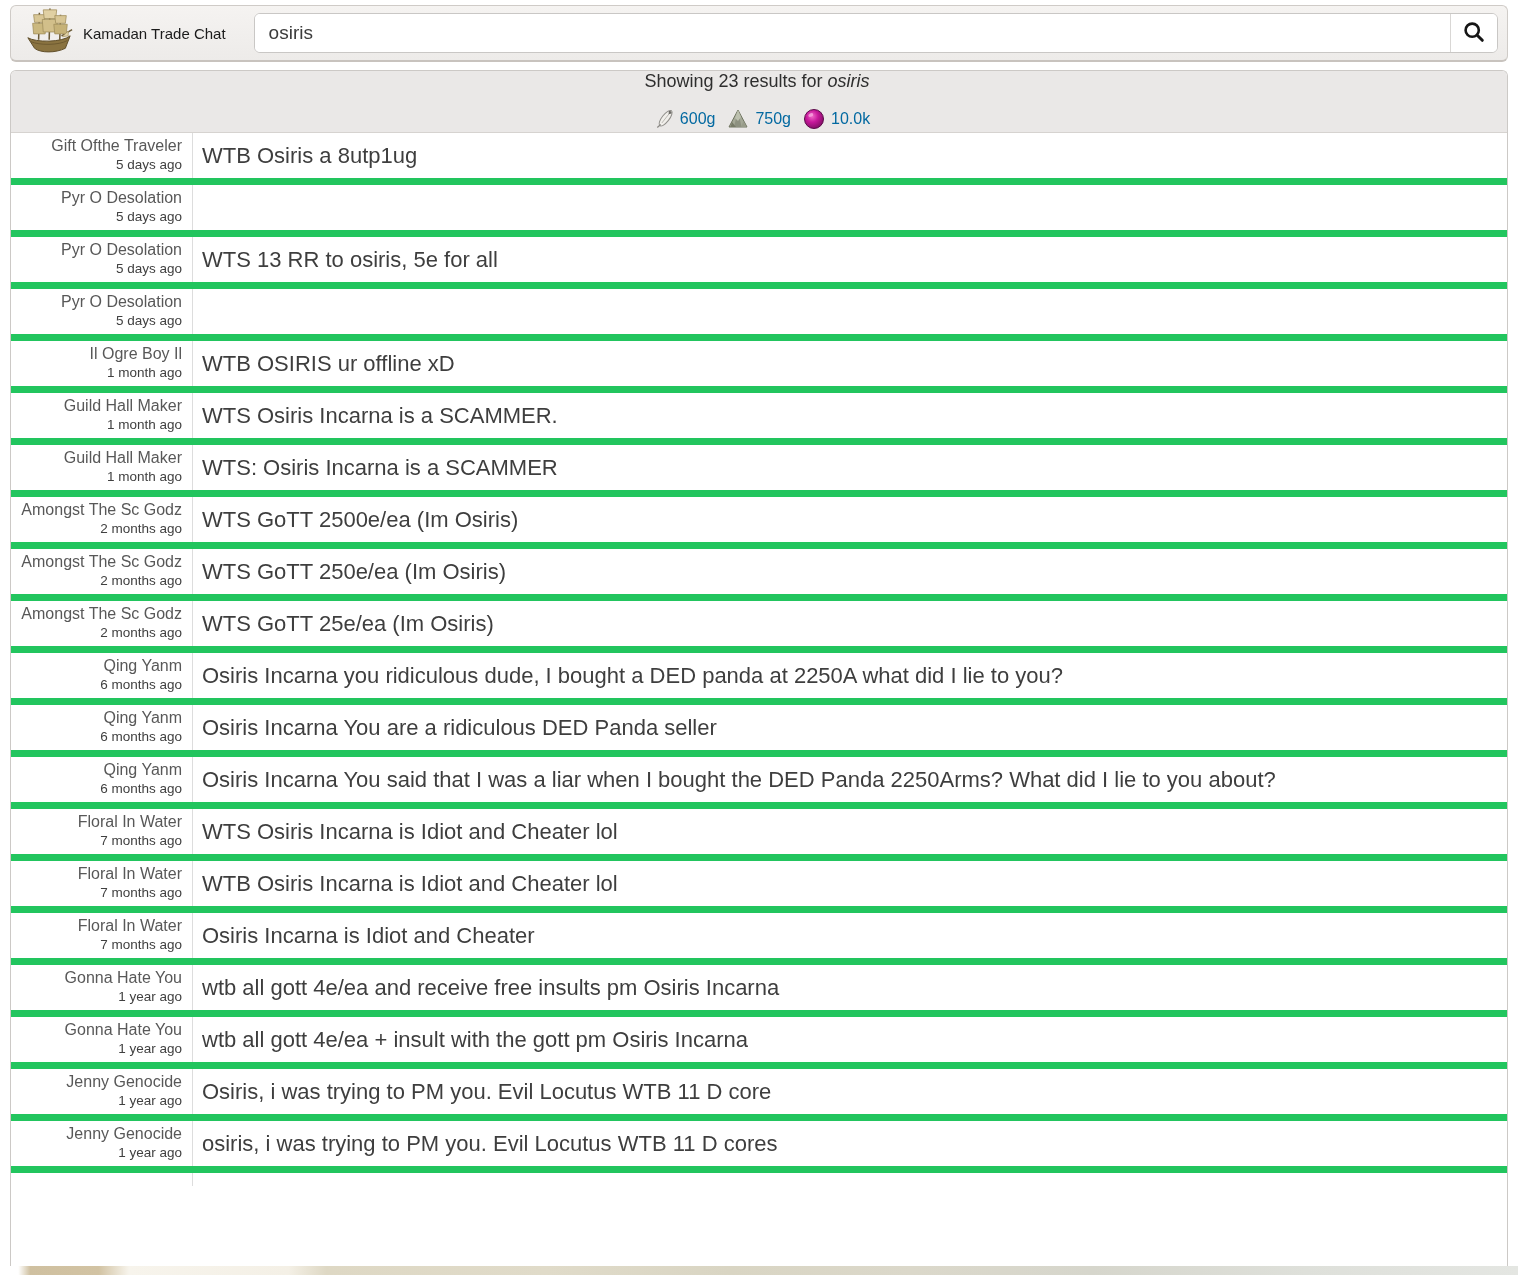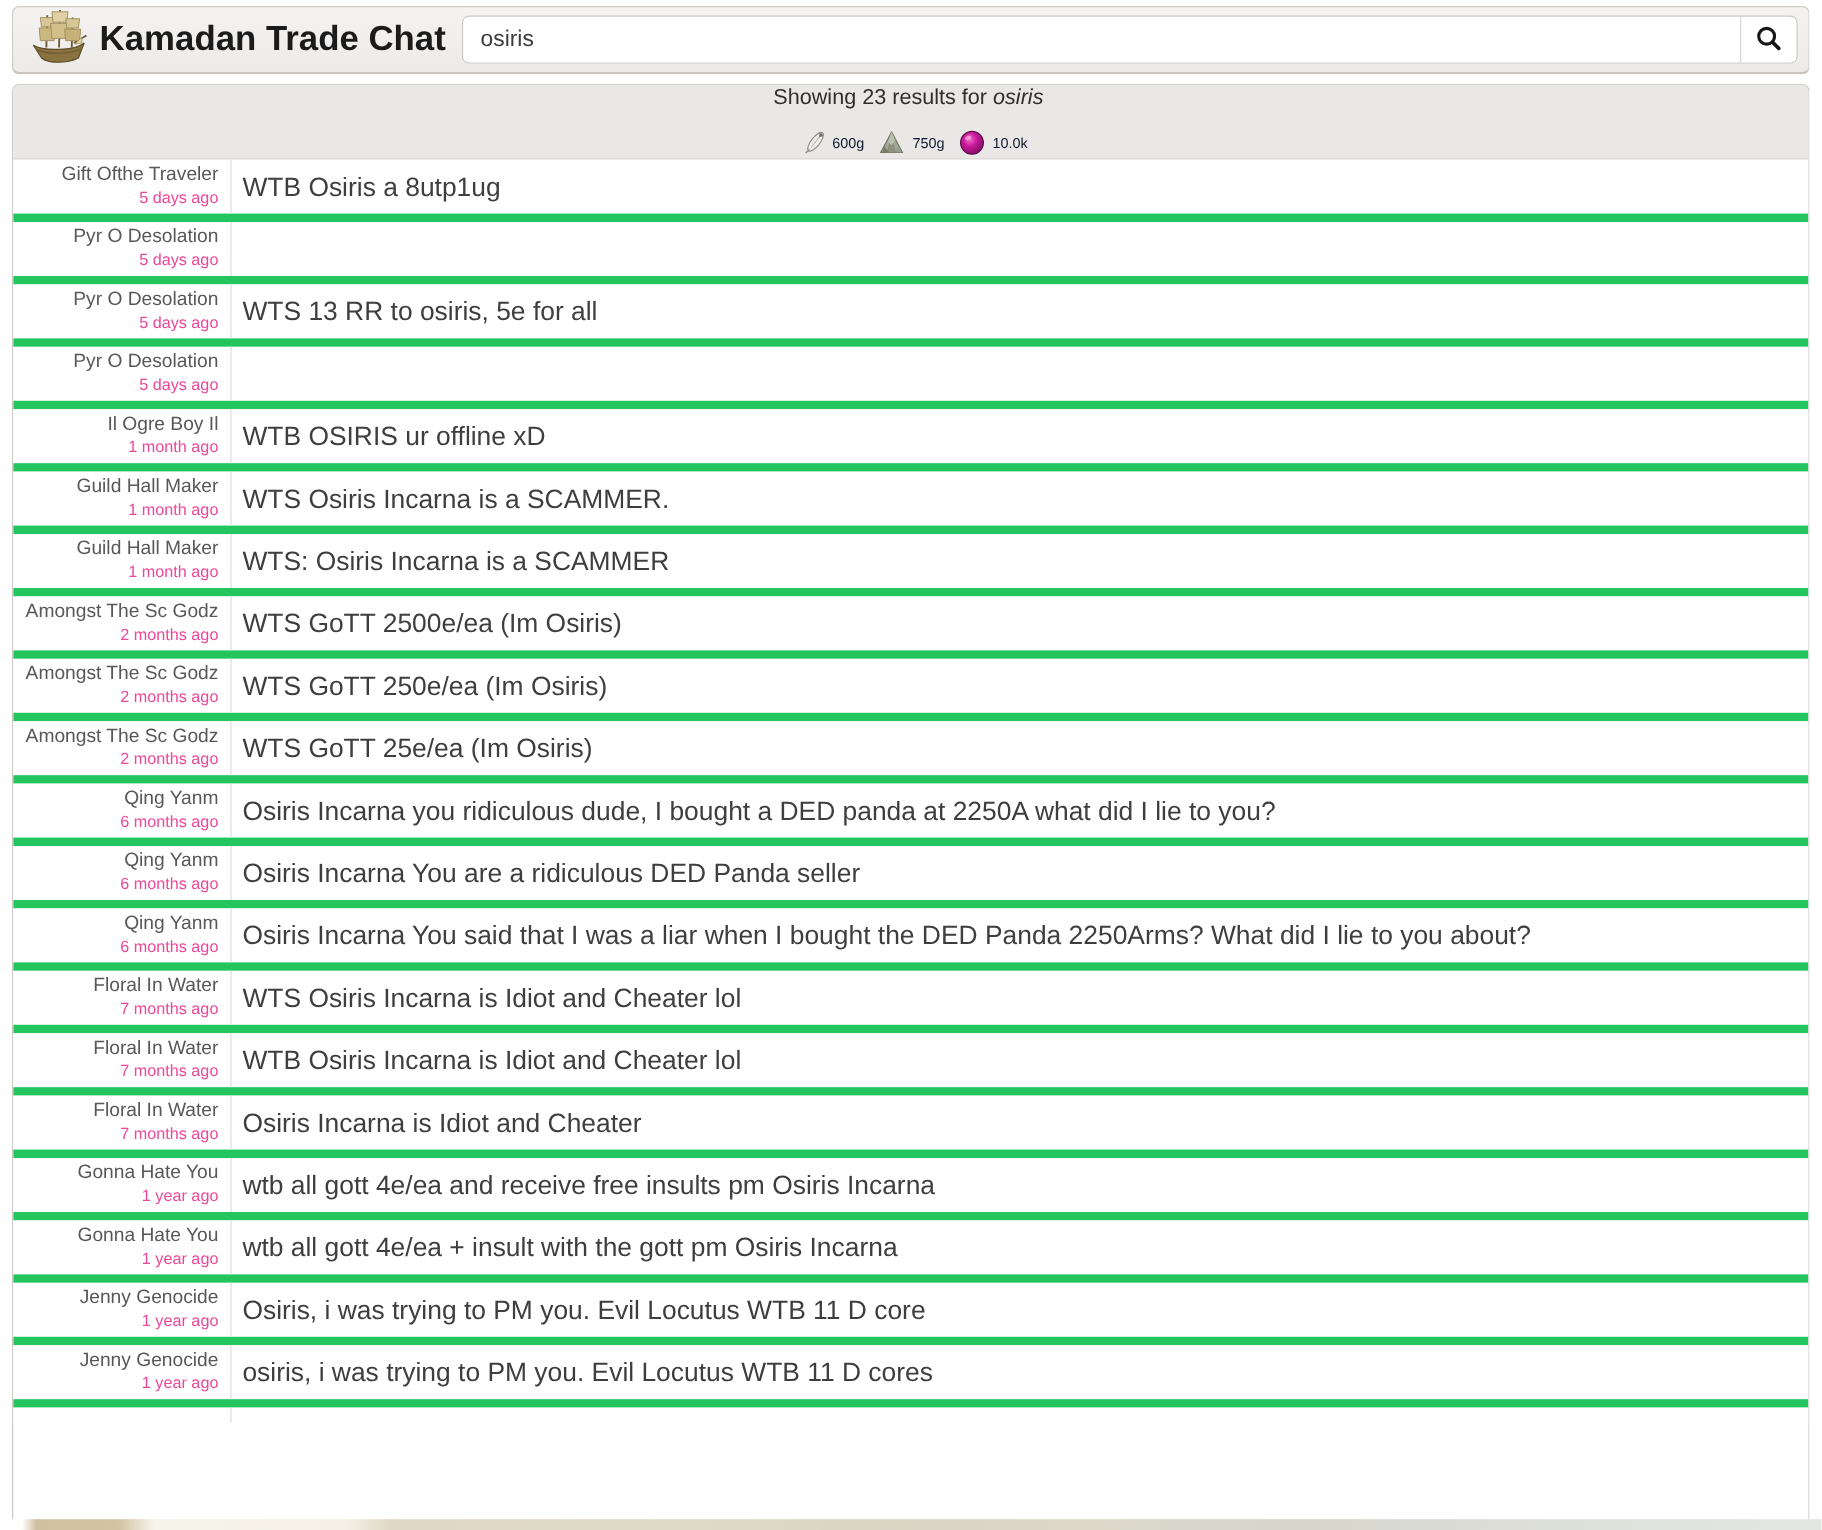--- a/index.html
+++ b/index.html
@@ -15,21 +15,21 @@
     position:absolute; left:10px; right:10px; top:5px; height:57px;
     box-sizing:border-box;
     background:linear-gradient(#f5f3f1,#edebe9);
     border:1px solid #cfcbc7;
     border-bottom:2px solid #c8c3be;
     border-radius:6px;
     display:flex; align-items:center;
     padding:0 9px 0 12px;
   }
   .logo-wrap { width:52px; height:52px; display:flex; align-items:center; justify-content:center; margin-right:8px; cursor:pointer; }
-  .app-title { font-size:29px; font-weight:bold; color:#1b1b1b; white-space:nowrap; margin-right:14px; cursor:pointer; }
+  .app-title { font-size:15px; font-weight:normal; color:#1b1b1b; white-space:nowrap; margin-right:28px; cursor:pointer; }
   .search-group {
     flex:1; display:flex; height:40px; box-sizing:border-box;
     border:1px solid #c9c7c5; border-radius:6px; background:#fff; overflow:hidden;
   }
   .search-input {
     flex:1; border:none; outline:none; font-size:19px; color:#3c3c3c;
     padding:0 14px; font-family:"Liberation Sans", sans-serif; background:#fff;
   }
   .search-button {
     width:47px; flex:0 0 47px; background:#fff; border:none;
@@ -49,32 +49,32 @@
     background:#eae8e7; border-bottom:1px solid #d6d3d0;
     display:flex; align-items:center; justify-content:space-between;
     padding:0 24px 0 20px;
     flex-direction:column;
   }
   .results-summary { font-size:18px; color:#2e2e2e; }
   .results-summary .query { font-style:italic; }
   .currencies { display:flex; align-items:center; }
   .currency { display:flex; align-items:center; margin-left:12px; }
   .currency svg { display:block; margin-right:6px; }
-  .currency-value { font-size:12px; color:#0f172a; }
+  .currency-value { font-size:16px; color:#0369a1; }
 
   
   .row { display:flex; height:52px; box-sizing:border-box; border-bottom:7px solid #22c55e; background:#fff; }
   .cell-user {
     flex:0 0 182px; width:182px; box-sizing:border-box;
     border-right:1px solid #dddddd;
     display:flex; flex-direction:column; justify-content:center; align-items:flex-end;
     padding-right:10px;
   }
   .user-name { font-size:16px; color:#585858; line-height:1.25; white-space:nowrap; }
-  .user-time { font-size:13.5px; color:#ec4899; line-height:1.35; white-space:nowrap; }
+  .user-time { font-size:13.5px; color:#404040; line-height:1.35; white-space:nowrap; }
   .cell-message {
     flex:1; display:flex; align-items:center;
     padding-left:9px; font-size:22px; color:#3e3e3e; white-space:nowrap; overflow:hidden;
   }
   .row.partial { height:13px; border-bottom:none; }
 
   
   .bottom-strip {
     position:absolute; left:0; right:0; bottom:0; height:9px;
     background:linear-gradient(90deg,

